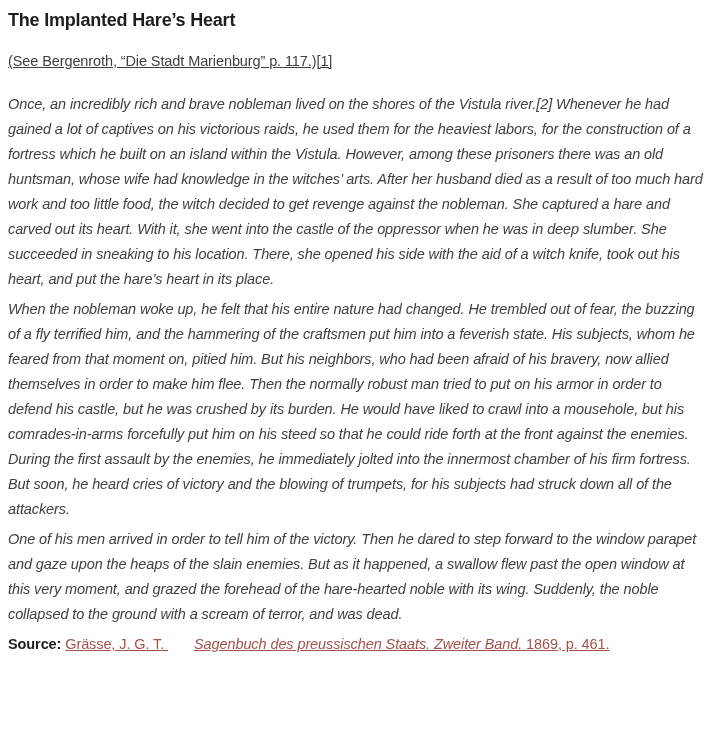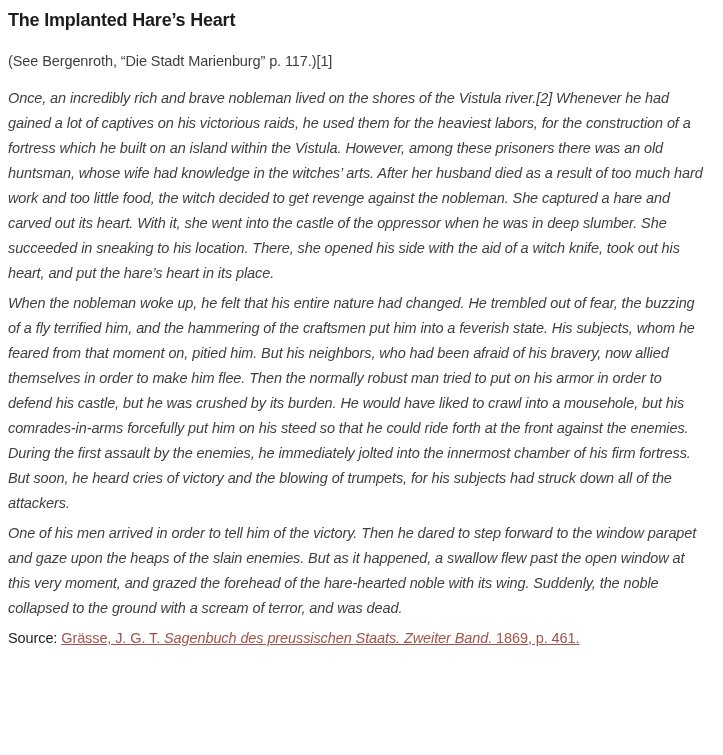--- a/index.html
+++ b/index.html
@@ -30,41 +30,43 @@
     font-weight:700;
     letter-spacing:-0.2px;
     color:var(--title);
   }
   .body-text{
     font-size:14.5px;
     line-height:25px;
     letter-spacing:-0.1px;
   }
   .reference{
-    margin:18px 0 12px 0;
+    margin:18px 0 18px 0;
+    text-decoration:underline;
   }
   .story-paragraph{
     margin:0 0 5px 0;
     font-style:italic;
   }
   .source-line{
     margin:0;
   }
   .source-label{
-    font-weight:400;
+    font-weight:700;
     color:var(--title);
   }
   .source-link{
     color:var(--link);
     text-decoration:underline;
     text-decoration-color:var(--link);
     cursor:pointer;
   }
   .italic{
     font-style:italic;
+    margin-left:26px;
   }
 </style>
 </head>
 <body>
 
 <article class="doc">
 
   <h1 class="page-title">The Implanted Hare’s Heart</h1>
 
   <p class="reference body-text">(See Bergenroth, “Die Stadt Marienburg” p. 117.)[1]</p>

